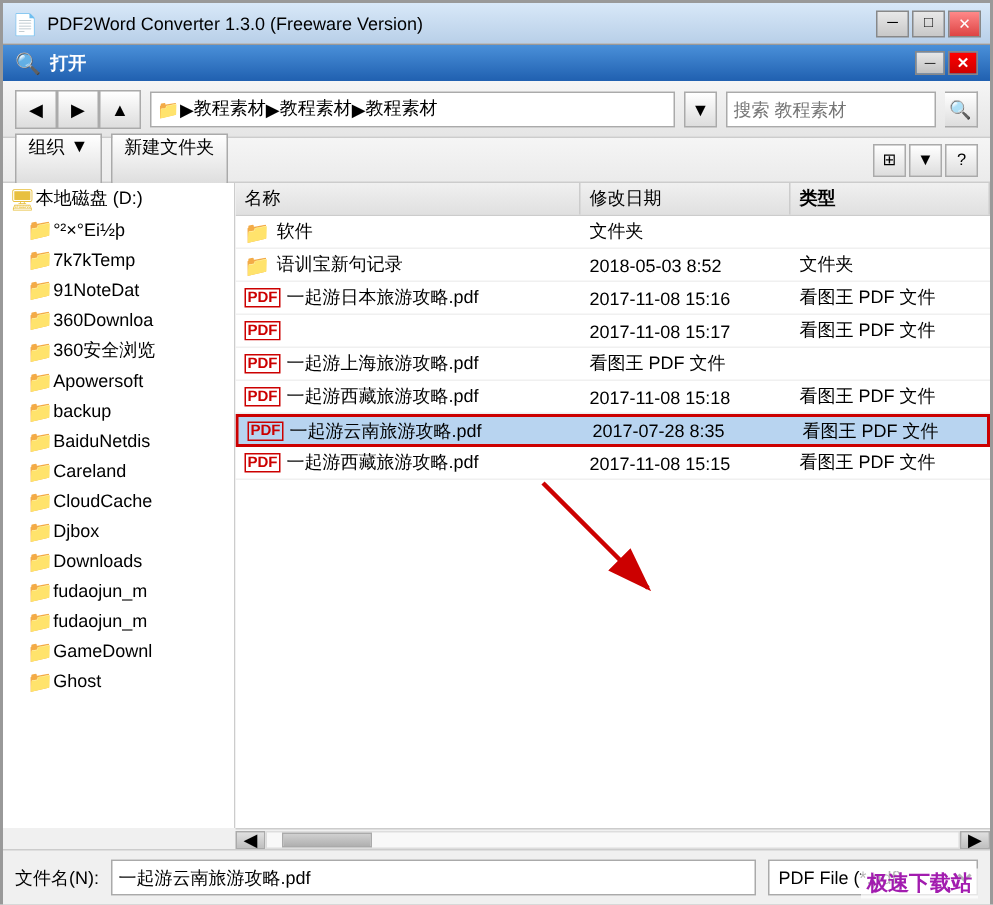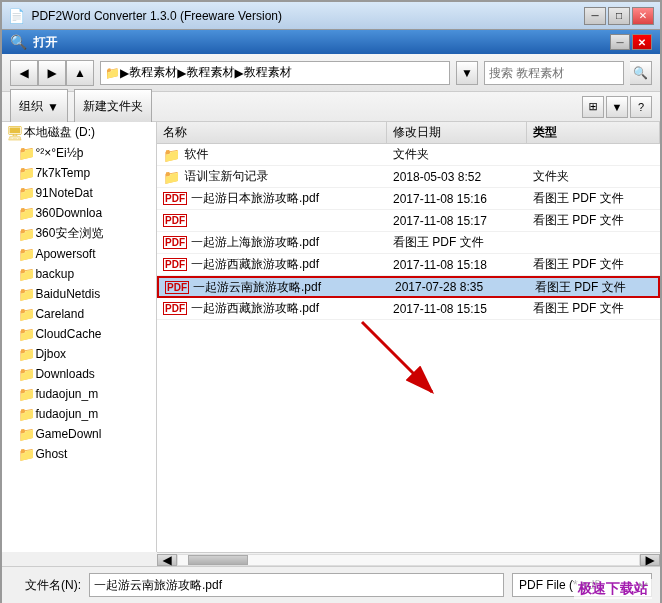--- a/index.html
+++ b/index.html
@@ -41,21 +41,21 @@
     .path-bar { flex: 1; height: 24px; border: 1px solid #aaa; background: white; display: flex; align-items: center; padding: 0 4px; font-size: 12px; }
     .path-arrows { width: 22px; height: 24px; border: 1px solid #aaa; background: linear-gradient(to bottom, #fff, #ddd); display: flex; align-items: center; justify-content: center; cursor: pointer; }
     .search-box { width: 140px; height: 24px; border: 1px solid #aaa; background: white; padding: 0 4px; font-size: 12px; display: flex; align-items: center; }
     .search-icon-box { width: 22px; height: 24px; border: 1px solid #aaa; border-left: none; background: linear-gradient(to bottom, #fff, #ddd); display: flex; align-items: center; justify-content: center; cursor: pointer; }
 
     .toolbar2 {
       background: linear-gradient(to bottom, #f5f5f5, #ebebeb);
       height: 30px; display: flex; align-items: center; padding: 0 8px; gap: 6px;
       border-bottom: 1px solid #ccc;
     }
-    .toolbar2-btn { height: 35px; padding: 0 8px; background: linear-gradient(to bottom, #fff, #ddd); border: 1px solid #aaa; cursor: pointer; font-size: 12px; display: flex; align-items: center; gap: 4px; }
+    .toolbar2-btn { height: 35px; padding: 0 8px; background: linear-gradient(to bottom, #fff, #ddd); border: 1px solid #aaa; cursor: pointer; font-size: 12px; display: flex; align-items: flex-start; gap: 4px; }
     .toolbar2-right { margin-left: auto; display: flex; gap: 2px; }
     .view-btn { width: 22px; height: 22px; background: linear-gradient(to bottom, #fff, #ddd); border: 1px solid #aaa; cursor: pointer; display: flex; align-items: center; justify-content: center; font-size: 11px; }
 
     .main-area { display: flex; height: 430px; }
 
     .sidebar {
       width: 155px; min-width: 155px; background: white; border-right: 1px solid #ccc;
       overflow-y: auto; overflow-x: hidden;
     }
     .sidebar-item { display: flex; align-items: center; padding: 2px 4px; cursor: pointer; white-space: nowrap; overflow: hidden; }
@@ -304,21 +304,21 @@
 
   <div style="margin-left:155px;height:14px;background:#f0f0f0;border-top:1px solid #ccc;display:flex;align-items:center;">
     <div style="width:20px;height:12px;background:linear-gradient(to bottom,#e0e0e0,#c0c0c0);border:1px solid #aaa;display:flex;align-items:center;justify-content:center;cursor:pointer;">◀</div>
     <div style="flex:1;height:12px;background:#f8f8f8;border:1px solid #ddd;">
       <div style="width:60px;height:10px;background:linear-gradient(to bottom,#d0d0d0,#b0b0b0);margin-left:10px;border:1px solid #aaa;"></div>
     </div>
     <div style="width:20px;height:12px;background:linear-gradient(to bottom,#e0e0e0,#c0c0c0);border:1px solid #aaa;display:flex;align-items:center;justify-content:center;cursor:pointer;">▶</div>
   </div>
 
   <div class="bottom-bar">
-    <span style="white-space:nowrap;margin-left:15px;">文件名(N):</span>
+    <span style="white-space:nowrap;">文件名(N):</span>
     <input type="text" class="filename-input" value="一起游云南旅游攻略.pdf" style="">
     <select class="filetype-select">
       <option>PDF File (*.pdf)</option>
     </select>
   </div>
 
   <div class="arrow-overlay" style="position:absolute; left:340px; top:300px; z-index:10; pointer-events:none;">
     <svg width="120" height="120" viewBox="0 0 120 120">
       <defs>
         <marker id="arrowhead" markerWidth="10" markerHeight="7" refX="9" refY="3.5" orient="auto">

